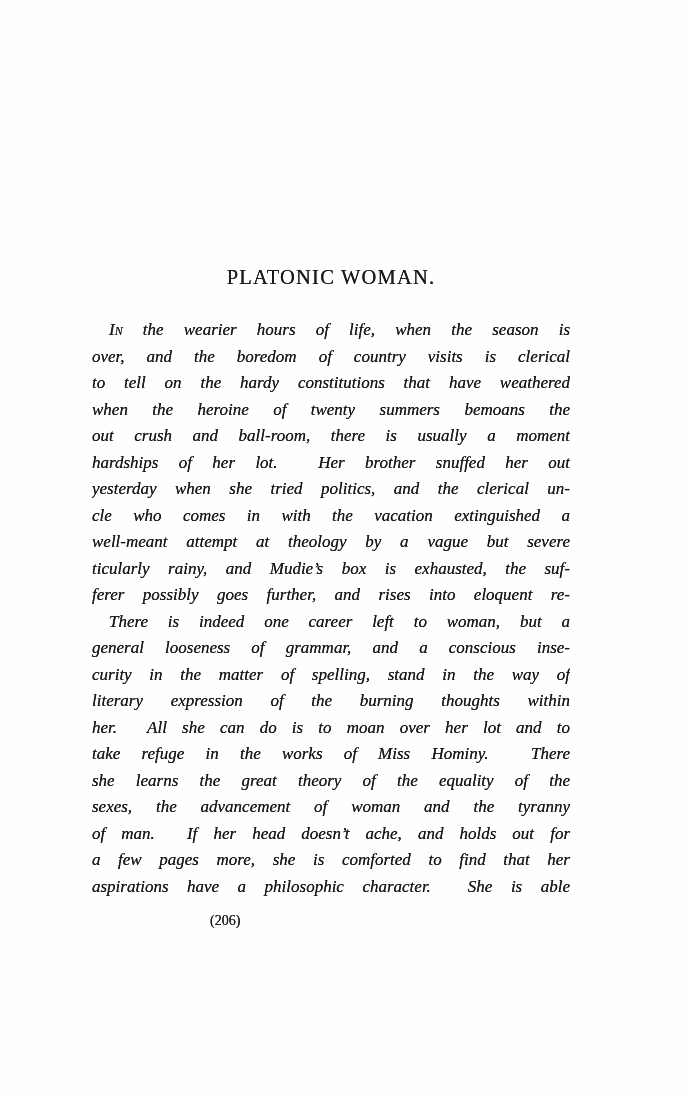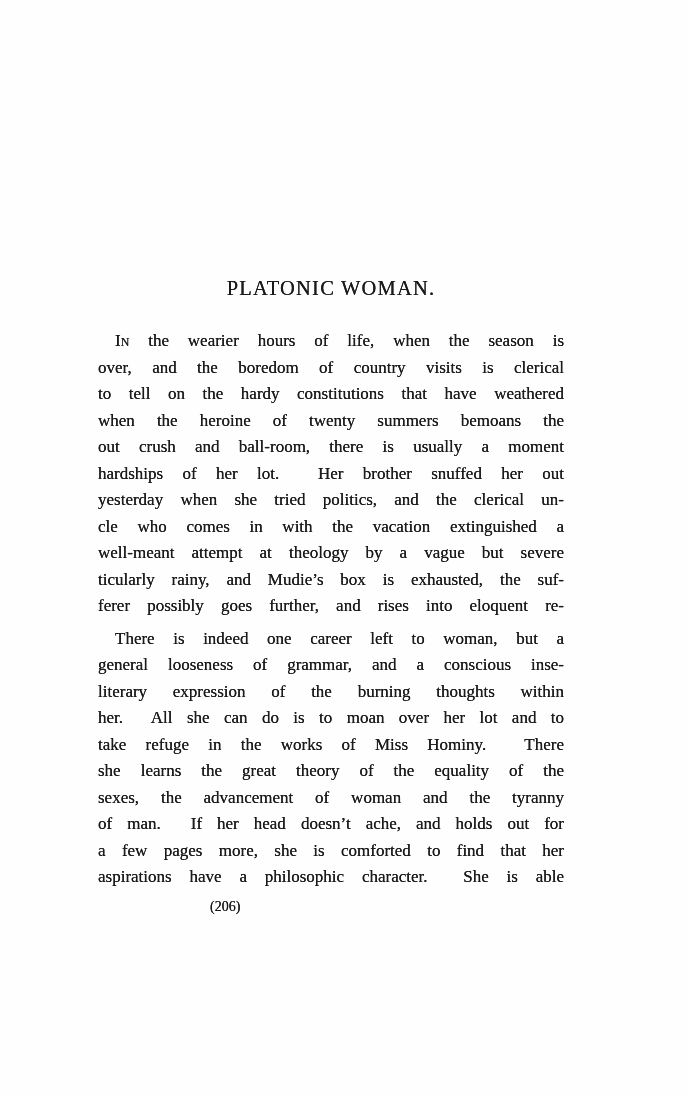--- a/index.html
+++ b/index.html
@@ -12,56 +12,57 @@
     width: 688px;
     height: 1096px;
     background: #fefefe;
     overflow: hidden;
     font-family: "Liberation Serif", "DejaVu Serif", serif;
     color: #1b1b1b;
   }
   .column {
     position: absolute;
     left: 92px;
-    top: 274px;
+    top: 263px;
     width: 478px;
   }
   .title {
     margin: 0 0 26px 0;
     font-size: 20.5px;
     font-weight: normal;
     line-height: 28px;
     text-align: center;
     letter-spacing: 1.2px;
     text-shadow: 0 0 0.6px currentColor;
   }
   .paragraph {
-    margin: 6px;
+    margin: 0;
     padding: 0;
+    font-style: italic;
   }
   .line {
     font-size: 17px;
     line-height: 26.5px;
     height: 26.5px;
     overflow: hidden;
     text-align: justify;
     text-align-last: justify;
     text-shadow: 0 0 0.4px currentColor;
   }
   .line.indent {
     text-indent: 17px;
   }
   .line.end {
     text-align-last: left;
   }
   .lead-sc {
     font-variant: small-caps;
   }
   .pagenum {
-    margin-top: 5px;
+    margin-top: 11px;
     padding-left: 118px;
     font-size: 14px;
     line-height: 20px;
     text-shadow: 0 0 0.4px currentColor;
   }
 </style>
 </head>
 <body>
 
 <div class="page">
@@ -77,20 +78,21 @@
           <div class="line">hardships of her lot.&nbsp; Her brother snuffed her out</div>
           <div class="line">yesterday when she tried politics, and the clerical un-</div>
           <div class="line">cle who comes in with the vacation extinguished a</div>
           <div class="line">well-meant attempt at theology by a vague but severe</div>
           <div class="line">ticularly rainy, and Mudie’s box is exhausted, the suf-</div>
           <div class="line">ferer possibly goes further, and rises into eloquent re-</div>
         </div>
         <div class="paragraph">
           <div class="line indent">There is indeed one career left to woman, but a</div>
           <div class="line">general looseness of grammar, and a conscious inse-</div>
+          <div class="line">curity in the matter of spelling, stand in the way of</div>
           <div class="line">literary expression of the burning thoughts within</div>
           <div class="line">her.&nbsp; All she can do is to moan over her lot and to</div>
           <div class="line">take refuge in the works of Miss Hominy.&nbsp; There</div>
           <div class="line">she learns the great theory of the equality of the</div>
           <div class="line">sexes, the advancement of woman and the tyranny</div>
           <div class="line">of man.&nbsp; If her head doesn’t ache, and holds out for</div>
           <div class="line">a few pages more, she is comforted to find that her</div>
           <div class="line">aspirations have a philosophic character.&nbsp; She is able</div>
         </div>
       </div>

